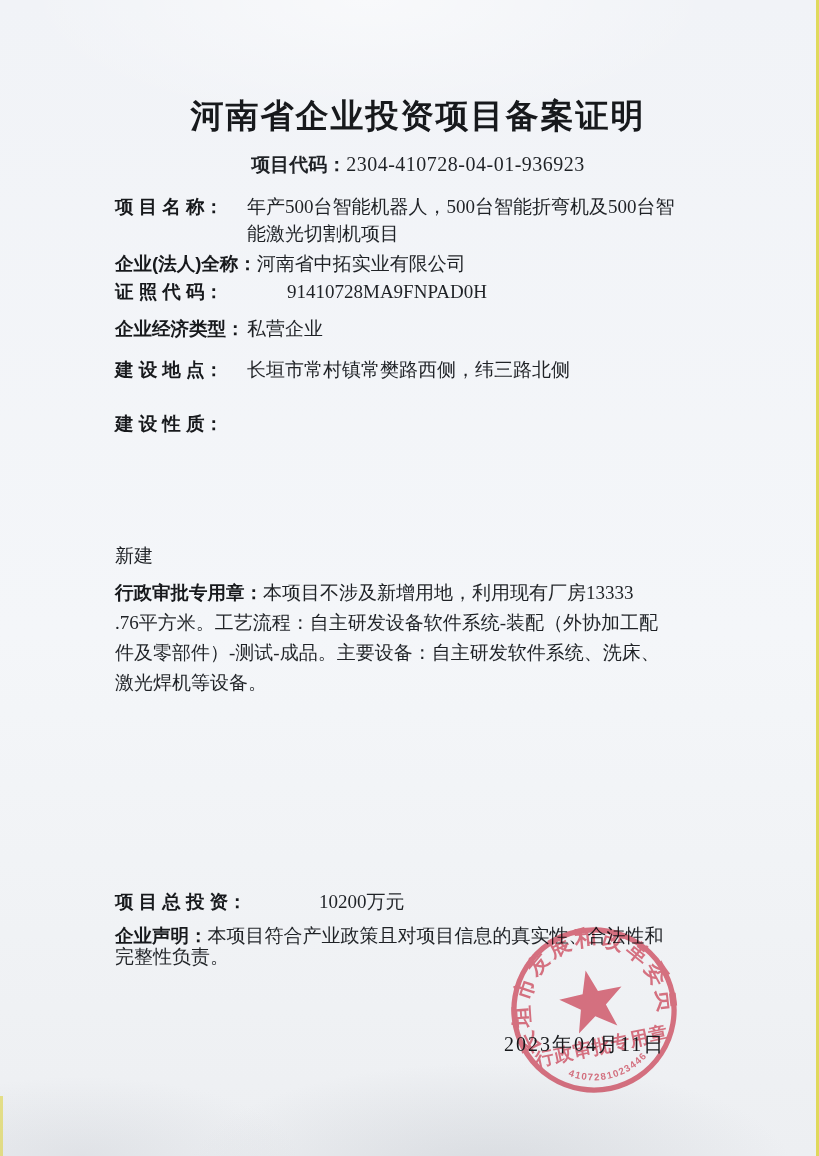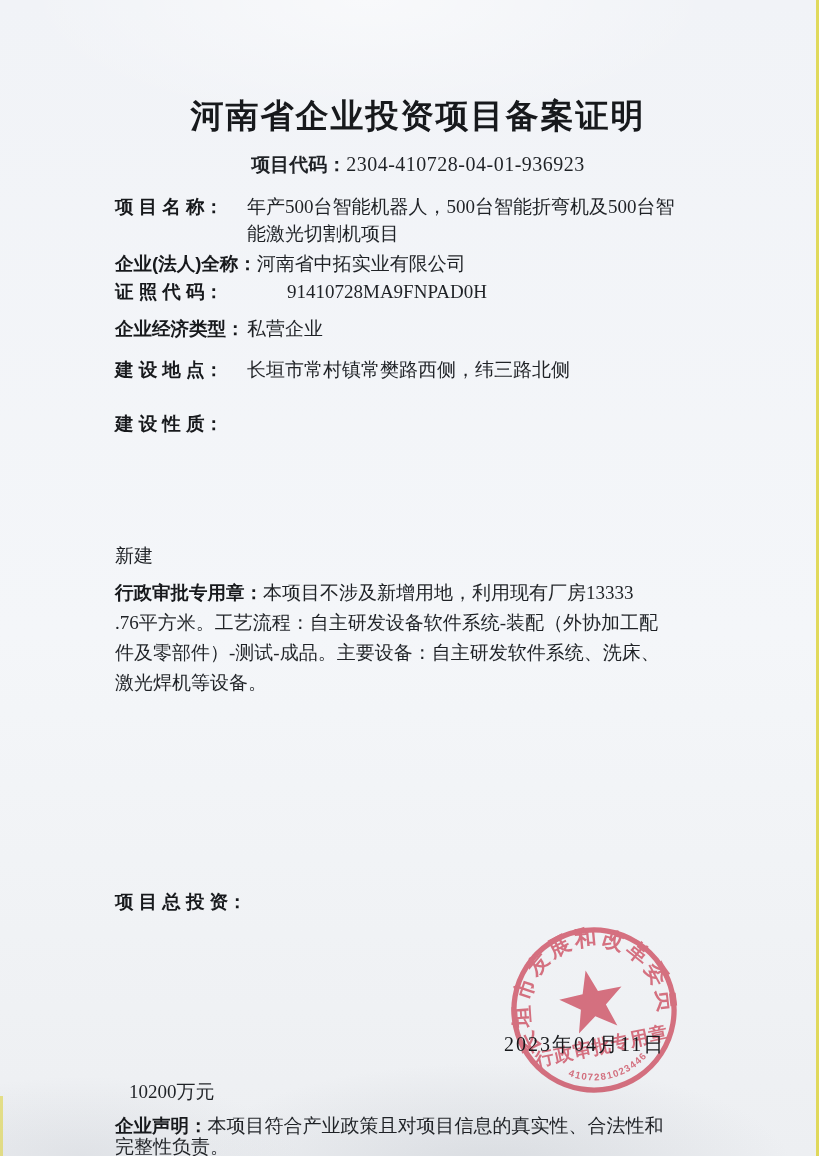--- a/index.html
+++ b/index.html
@@ -40,21 +40,21 @@
   .r2{margin-top:3px;}
   .r3{margin-top:1px;gap:40px;}
   .r4{margin-top:10px;justify-content:space-between;}
   .r5{margin-top:14px;}
   .r6{margin-top:27px;flex-direction:column;}
 
   .para{margin:9px 0 0;font-size:19px;line-height:30px;}
   .para .plabel{font-family:"Liberation Sans","DejaVu Sans",sans-serif;font-weight:700;font-size:18.5px;color:#17191c;}
   .para .pvalue{white-space:pre-wrap;}
 
-  .row-invest{margin-top:190px;flex-direction:column;}
+  .row-invest{margin-top:190px;}
   .row-invest .label{flex-basis:190px;}
   .row-invest .value{padding-left:14px;}
 
   .para-decl{margin-top:10px;line-height:21px;}
 
   .seal{position:absolute;left:506px;top:922px;width:176px;height:176px;mix-blend-mode:multiply;opacity:.92;}
   .date{
     position:absolute;left:504px;top:1031px;
     font-size:20px;letter-spacing:2px;color:#16181b;z-index:3;
     font-family:"Liberation Serif","DejaVu Serif",serif;

